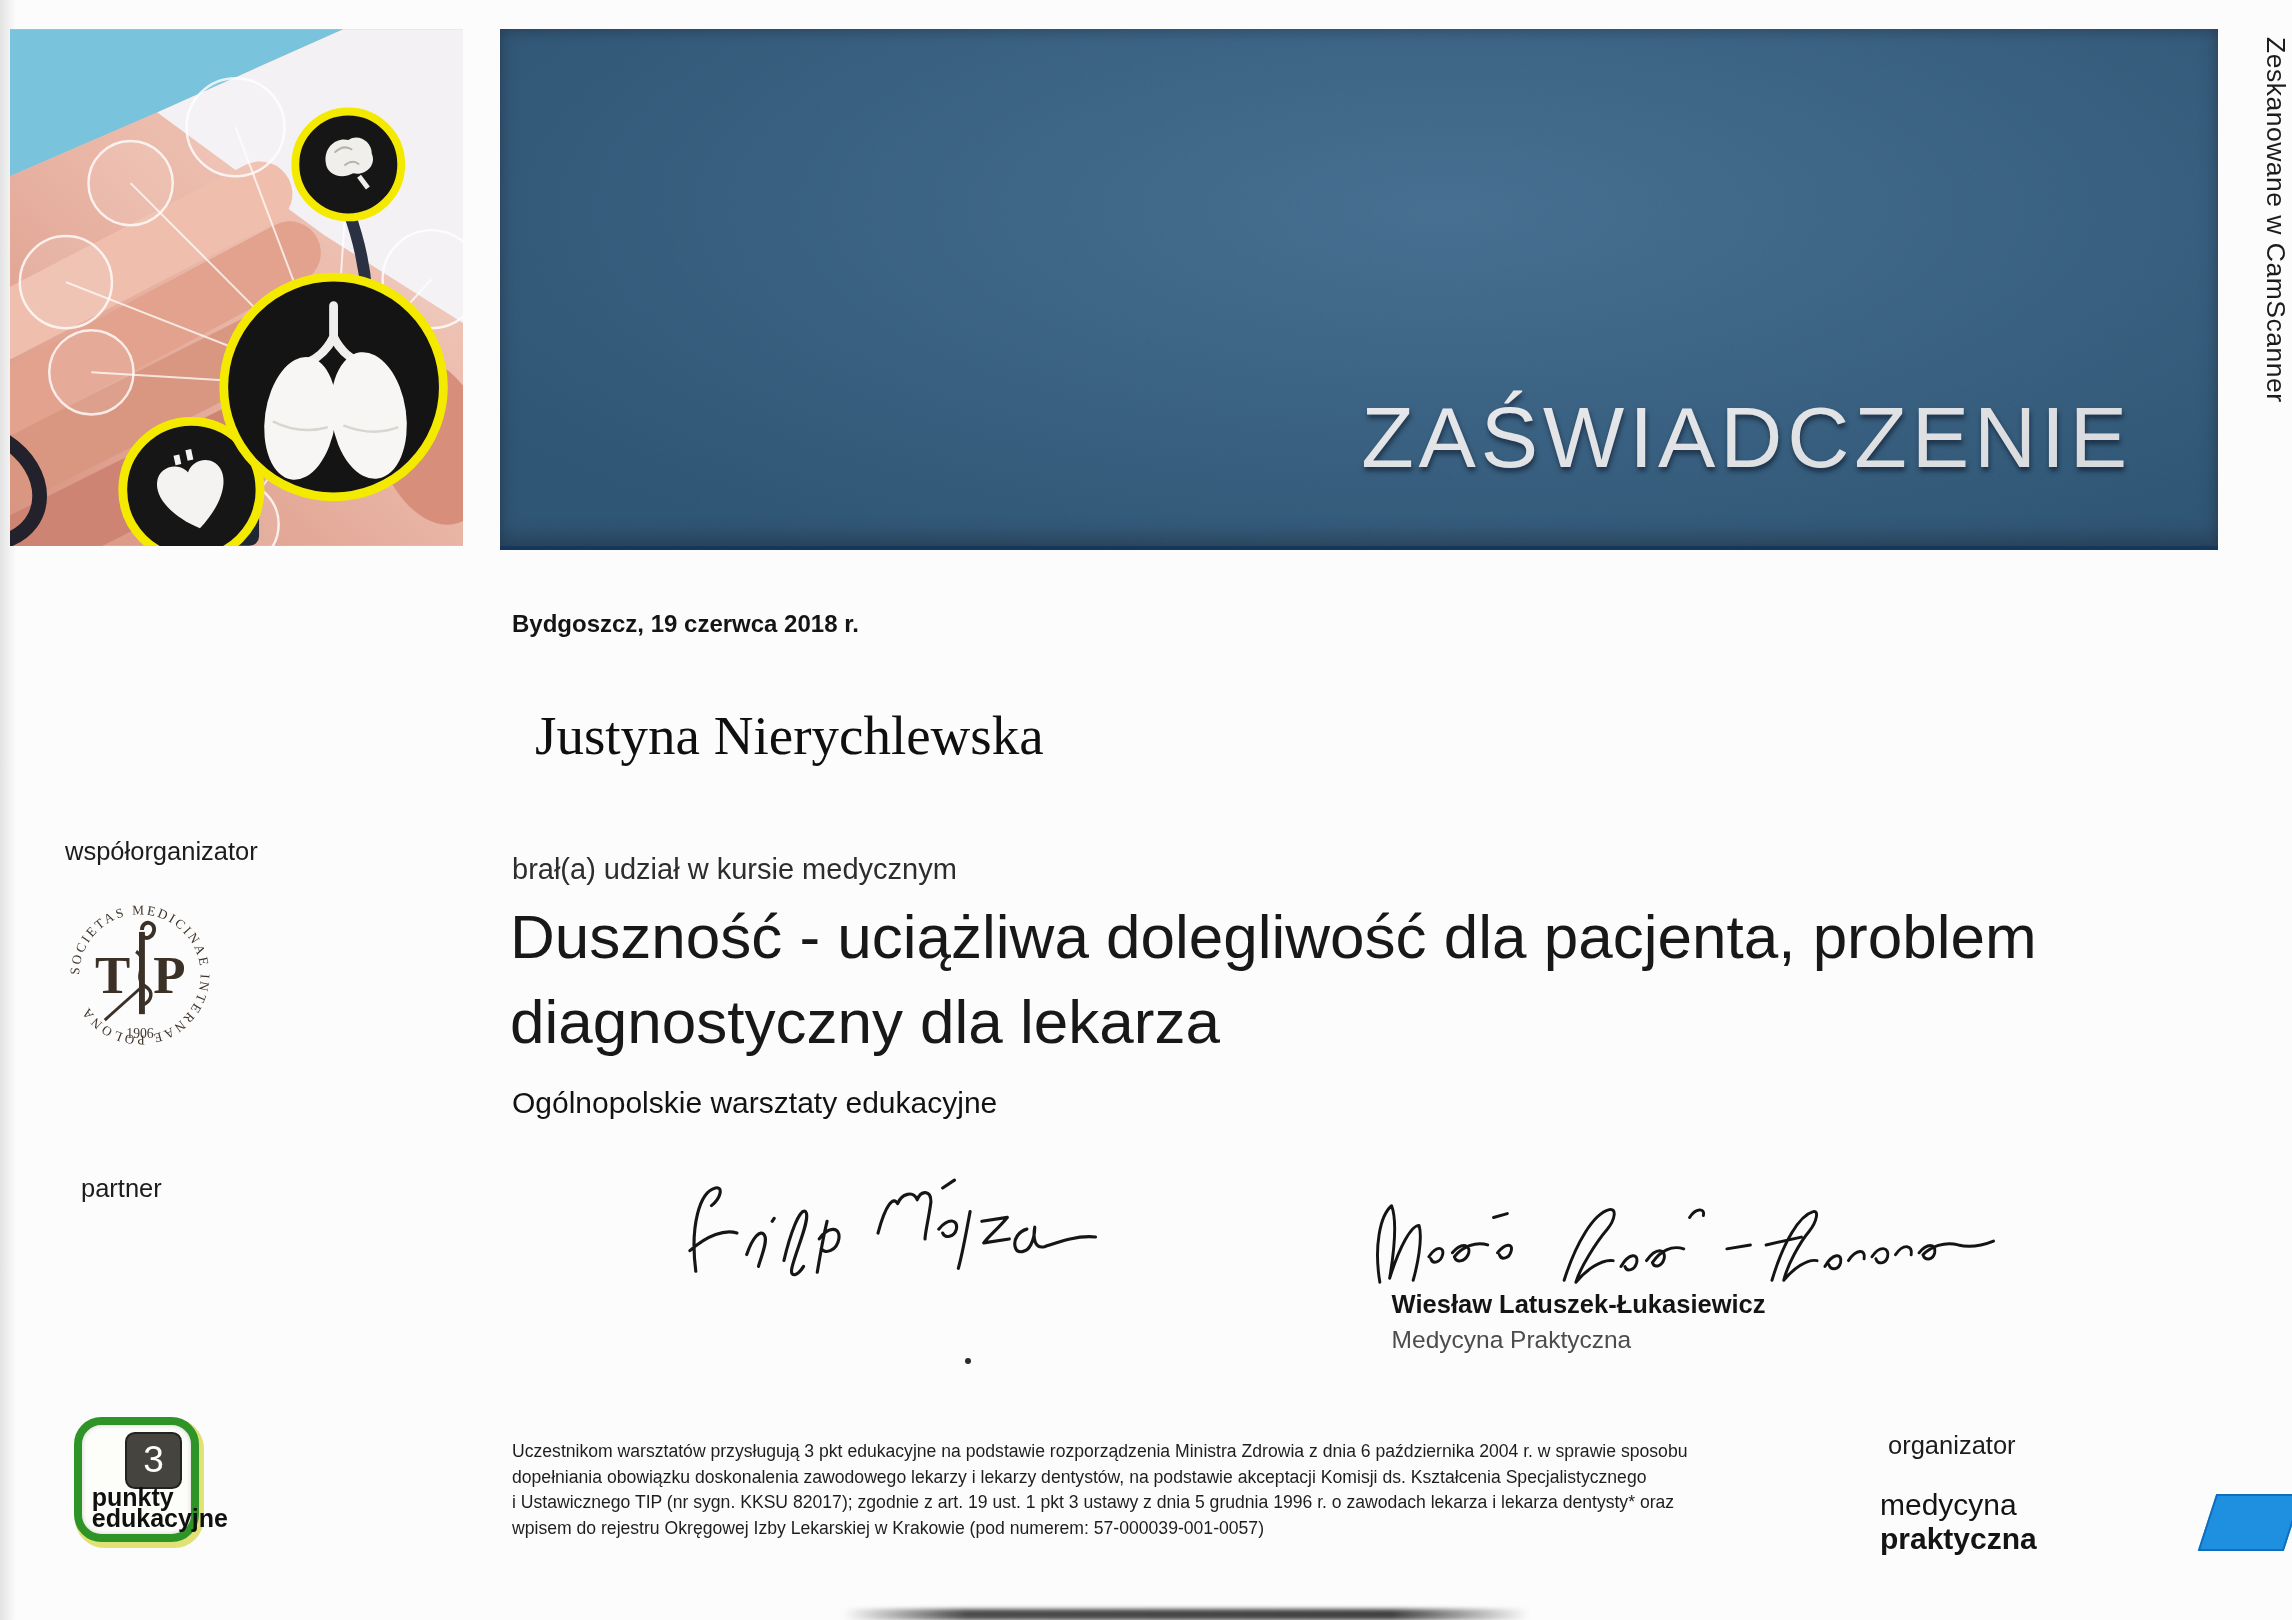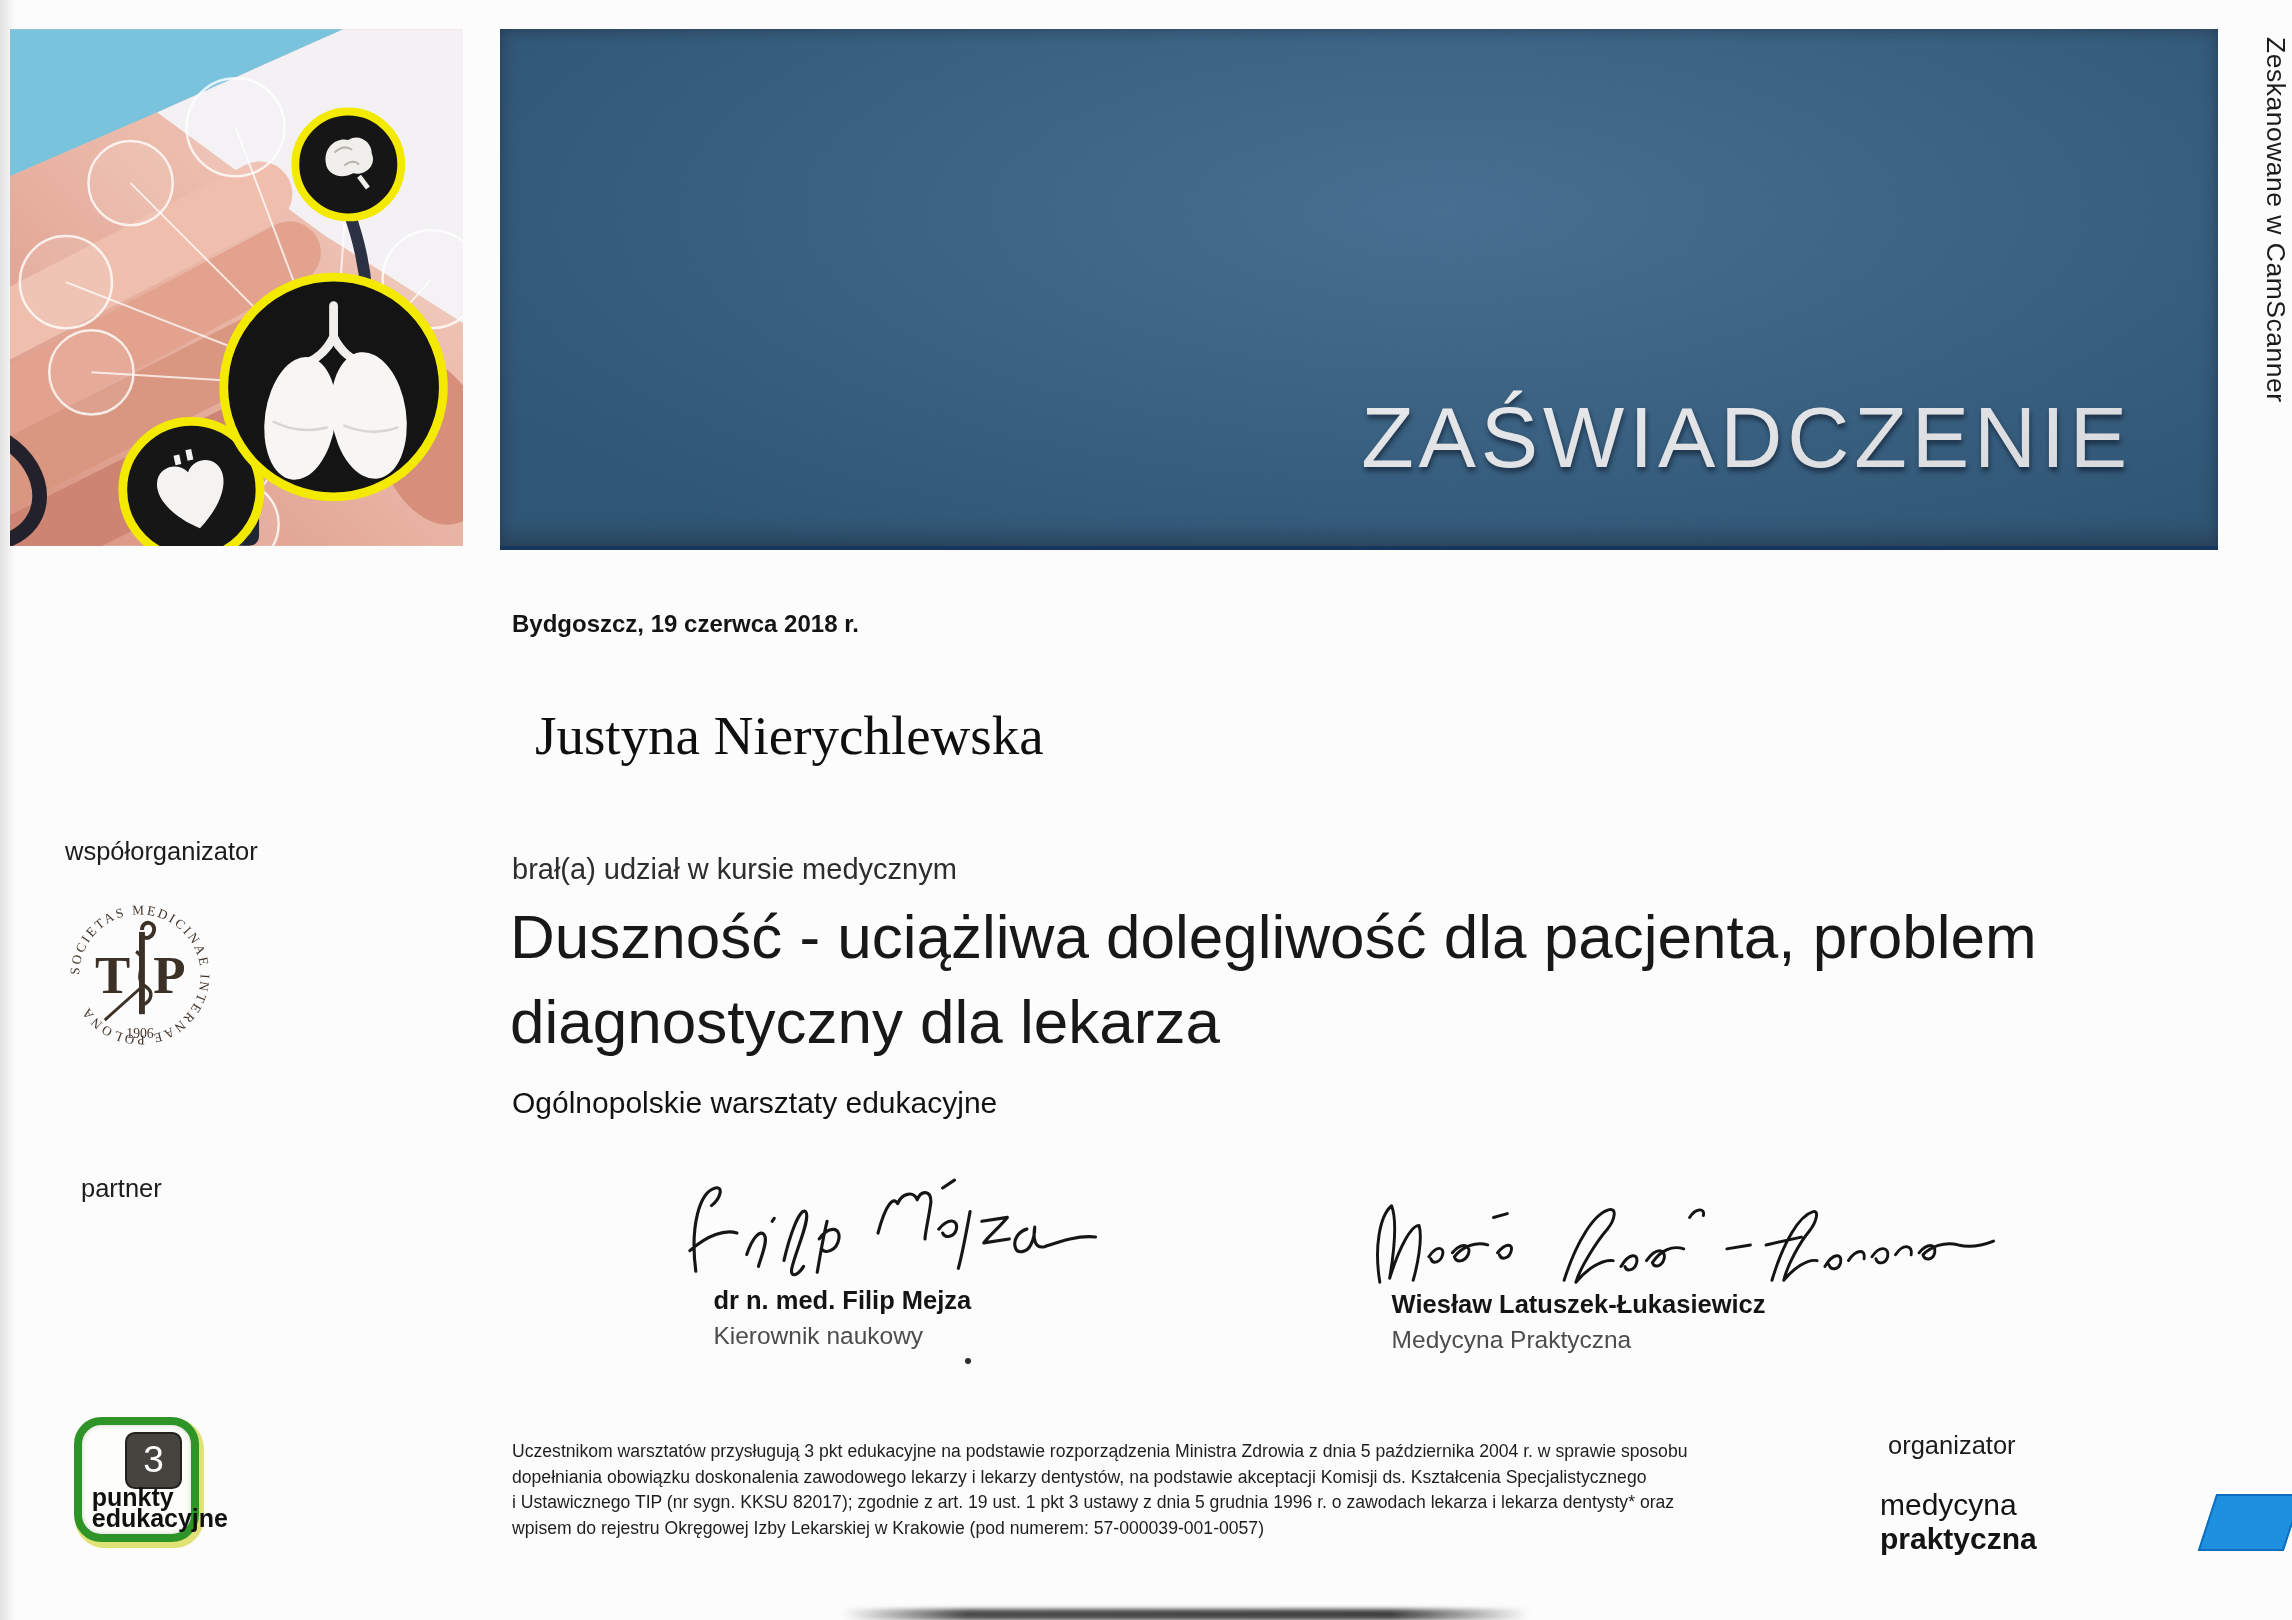--- a/index.html
+++ b/index.html
@@ -218,44 +218,40 @@
   </div>
   <div class="course-subtitle">Ogólnopolskie warsztaty edukacyjne</div>
 
   <div class="sig sig-1">
     <svg width="529" height="116" viewBox="0 0 540 118" xmlns="http://www.w3.org/2000/svg">
       <g stroke="#161616" stroke-width="3.2" fill="none" stroke-linecap="round" stroke-linejoin="round">
         <path d="M10,95 C4,48 14,14 30,10 C38,8 36,20 26,28 M4,74 C22,58 40,52 52,56 M62,78 C68,60 76,52 80,58 C84,64 76,82 74,90 M88,44 l2,-3 M100,84 C106,58 116,30 122,34 C128,40 112,74 108,92 C106,102 114,100 120,90 M134,96 C138,72 142,52 144,44 M136,62 C146,48 158,50 156,62 C154,74 142,78 138,72"></path>
         <path d="M196,56 C204,26 212,18 216,26 C220,16 232,12 236,22 C240,12 250,12 250,24 C248,40 244,56 244,62 M262,10 l12,-8 M258,52 C268,40 278,42 276,52 C274,60 264,62 262,56 M290,34 C286,56 282,78 278,92 M302,44 L328,40 C318,52 308,60 304,66 L330,62 M348,52 C340,54 334,62 336,70 C338,78 348,76 352,68 C356,60 356,52 356,50 C354,62 356,72 366,70 C378,66 398,58 418,60"></path>
       </g>
     </svg>
-    <div class="sig-text">
-      <div class="sig-name">dr n. med. Filip Mejza</div>
-      <div class="sig-role">Kierownik naukowy</div>
-    </div>
   </div>
   <div class="ink-dot"></div>
 
   <div class="sig sig-2">
     <svg width="647" height="110" viewBox="0 0 660 112" xmlns="http://www.w3.org/2000/svg">
       <g stroke="#141414" stroke-width="3" fill="none" stroke-linecap="round" stroke-linejoin="round">
         <path d="M8,96 C2,60 8,28 20,18 C26,34 22,68 18,92 C28,60 40,38 48,38 C52,52 46,80 42,94 M58,70 C66,58 74,60 72,68 C70,76 62,78 60,72 M82,66 C92,54 102,58 98,68 C94,76 86,76 84,70 C92,60 106,54 118,58 M124,30 L138,26 M128,66 C136,56 144,56 142,64 C140,72 132,74 130,68"></path>
         <path d="M196,94 C208,56 226,26 242,22 C250,20 248,32 240,42 C228,56 212,82 208,96 C218,84 234,72 246,74 M254,80 C262,66 272,66 270,76 C268,84 260,86 258,80 M280,74 C290,60 300,62 298,72 C296,80 288,82 286,76 C294,64 306,58 318,62 M324,30 C330,20 340,20 338,28"></path>
         <path d="M362,62 L386,58 M408,94 C420,54 436,28 450,24 C456,22 454,34 446,44 C436,56 424,78 420,94 C430,82 444,72 454,74 M402,58 L438,50"></path>
         <path d="M462,80 C470,66 480,66 478,76 C476,84 468,84 466,78 M486,74 C494,62 504,62 502,72 M510,70 C518,58 528,60 526,70 C524,78 516,78 514,72 M534,68 C542,56 552,58 550,68 M558,66 C566,56 576,56 574,66 C572,74 564,74 562,68 C570,60 584,54 598,58 C610,61 624,58 634,54"></path>
       </g>
     </svg>
     <div class="sig-text">
       <div class="sig-name">Wiesław Latuszek-Łukasiewicz</div>
       <div class="sig-role">Medycyna Praktyczna</div>
     </div>
   </div>
 
   <div class="legal">
-    <div>Uczestnikom warsztatów przysługują 3 pkt edukacyjne na podstawie rozporządzenia Ministra Zdrowia z dnia 5 października 2004 r. w sprawie sposobu</div>
+    <div>Uczestnikom warsztatów przysługują 3 pkt edukacyjne na podstawie rozporządzenia Ministra Zdrowia z dnia 6 października 2004 r. w sprawie sposobu</div>
     <div>dopełniania obowiązku doskonalenia zawodowego lekarzy i lekarzy dentystów, na podstawie akceptacji Komisji ds. Kształcenia Specjalistycznego</div>
     <div>i Ustawicznego TIP (nr sygn. KKSU 82017); zgodnie z art. 19 ust. 1 pkt 3 ustawy z dnia 5 grudnia 1996 r. o zawodach lekarza i lekarza dentysty* oraz</div>
     <div>wpisem do rejestru Okręgowej Izby Lekarskiej w Krakowie (pod numerem: 57-000039-001-0057)</div>
   </div>
 
   <div class="side-label organizer-label" style="position:absolute;">organizator</div>
   <div class="mp-logo">
     <span class="mp-word">
       <span>medycyna</span>
       <b>praktyczna</b>

